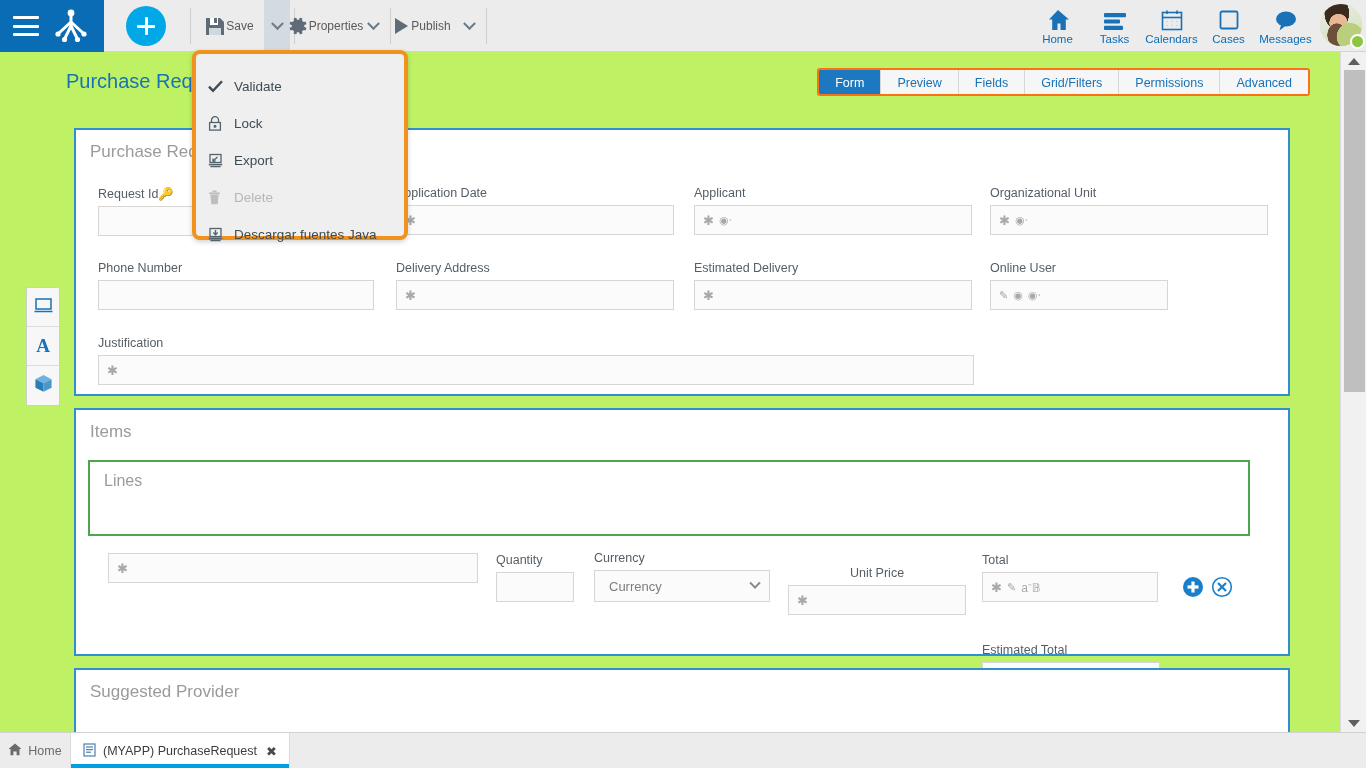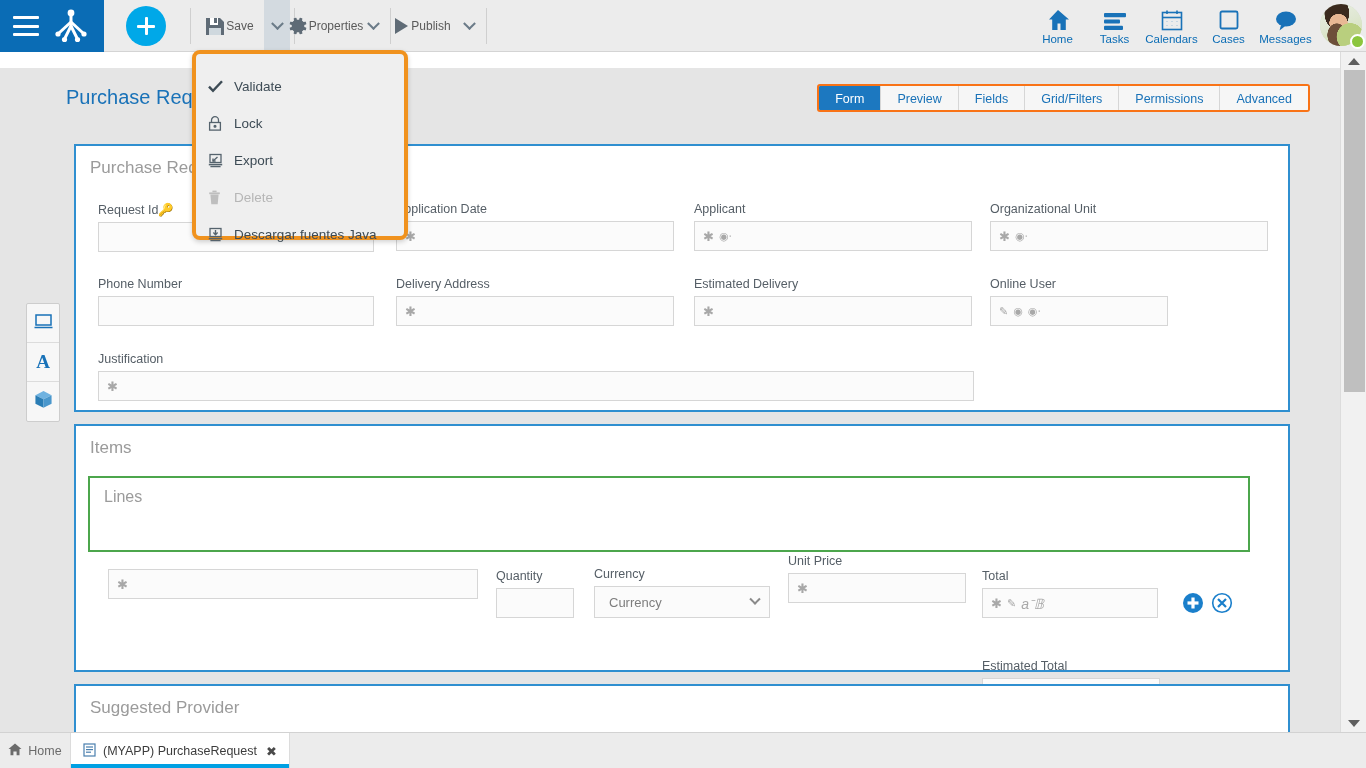--- a/index.html
+++ b/index.html
@@ -132,21 +132,21 @@
   }
   .toolstrip .tbtn {
     height: 39px; display: flex; align-items: center; justify-content: center;
     border-bottom: 1px solid #dcdcdc; cursor: pointer; color: #1972b8;
   }
   .toolstrip .tbtn:last-child { border-bottom: none; }
 
   
   .canvas {
     position: absolute; left: 0; top: 52px; right: 26px; bottom: 36px;
-    overflow: hidden; background: #e5e5e5; margin-top: 16px;
+    overflow: hidden; background: #bef264;
   }
 
   .panel {
     position: absolute; background: #ffffff;
     border: 2px solid #2f8fd0;
   }
   .panel-title {
     font-size: 17px; color: #9b9b9b; padding: 12px 0 0 14px;
   }
 
@@ -492,33 +492,33 @@
       </div>
 
       <div class="field" style="left:518px; top:141px; width:176px;">
         <span class="flabel">Currency</span>
         <div class="select-box">
           <span>Currency</span>
           <span class="sel-caret"></span>
         </div>
       </div>
 
-      <div class="field" style="left:712px; top:128px; width:178px;">
+      <div class="field" style="left:712px; top:156px; width:178px;text-align:center;">
         <span class="flabel">Unit Price</span>
         <div class="fbox">
           <span class="marker">✱</span>
         </div>
       </div>
 
       <div class="field" style="left:906px; top:143px; width:176px;">
         <span class="flabel">Total</span>
         <div class="fbox">
           <span class="marker">✱</span>
           <span class="marker" style="font-size:11px;">✎</span>
-          <span class="marker" style="font-size:14px;font-style:italic;">a⁻𝔹</span>
+          <span class="marker" style="font-size:12px;">a⁻𝔹</span>
         </div>
       </div>
 
       <div class="circ-btn" style="left:1106px; top:168px;">
         <span>
           <svg width="22" height="22" viewBox="0 0 22 22">
             <circle cx="11" cy="11" r="10" fill="#1a7fcb"></circle>
             <rect x="5.5" y="9.4" width="11" height="3.2" fill="#ffffff"></rect>
             <rect x="9.4" y="5.5" width="3.2" height="11" fill="#ffffff"></rect>
           </svg>

